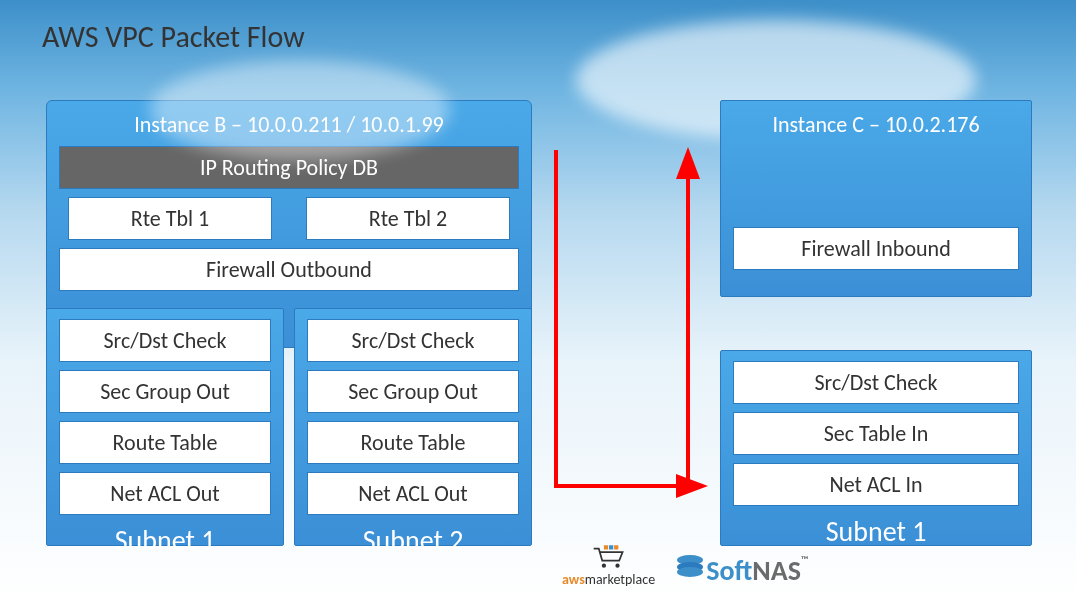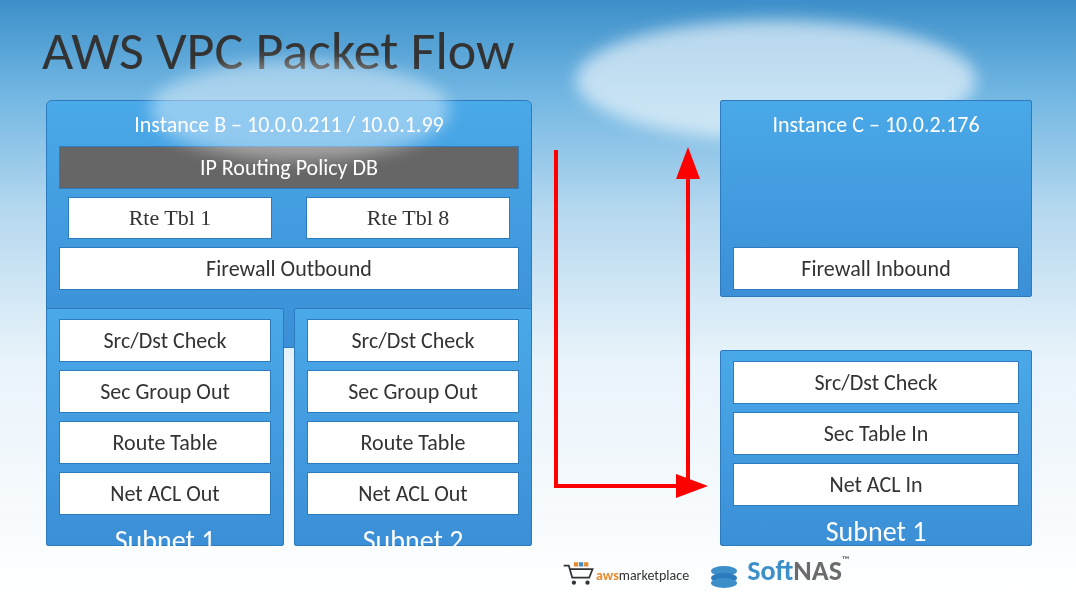--- a/index.html
+++ b/index.html
@@ -17,21 +17,21 @@
       background: rgba(255,255,255,0.6);
       border-radius: 50%;
       filter: blur(8px);
     }
     .cloud-bg::before { width: 400px; height: 120px; top: 20px; right: 100px; }
     .cloud-bg::after { width: 300px; height: 100px; top: 60px; left: 150px; background: rgba(255,255,255,0.4); }
     .title {
       position: absolute;
       top: 18px;
       left: 42px;
-      font-size: 54px;
+      font-size: 30px;
       font-weight: 300;
       color: #333;
     }
     .box {
       position: absolute;
       background: linear-gradient(180deg, #4aa9e8 0%, #3b8fd6 100%);
       border: 1px solid #2d7bbf;
       border-radius: 2px;
       display: flex;
       flex-direction: column;
@@ -61,65 +61,65 @@
       padding: 7px 0;
       margin: 4px 6px;
       width: calc(100% - 12px);
       border: 1px solid #2d7bbf;
     }
     .item.dark {
       background: #666;
       color: #fff;
     }
     .row-split { display: flex; width: 100%; gap: 8px; padding: 0 2px; }
-    .row-split .item { flex: 1; margin: 4px 13px; font-family: Liberation Serif, serif; }
+    .row-split .item { flex: 1; margin: 4px 13px; }
     
     .instance-b { top: 100px; left: 46px; width: 486px; height: 248px; border-radius: 6px; }
     .instance-c { top: 100px; left: 720px; width: 312px; height: 197px; }
     .subnet-1 { top: 308px; left: 46px; width: 238px; height: 238px; }
     .subnet-2 { top: 308px; left: 294px; width: 238px; height: 238px; }
     .subnet-3 { top: 350px; left: 720px; width: 312px; height: 196px; }
     
     .instance-c .spacer { flex: 1; }
     .instance-c, .instance-b { justify-content: flex-start; }
     
     svg.arrows { position: absolute; top: 0; left: 0; width: 1076px; height: 600px; pointer-events: none; }
     
     .logos { position: absolute; bottom: 12px; left: 562px; display: flex; align-items: flex-end; gap: 20px; }
-    .aws-mkt { display: flex; align-items: center; }
+    .aws-mkt { display: flex; flex-direction: column; align-items: center; }
     .cart {
       width: 34px; height: 26px; position: relative;
     }
     .aws-text { font-size: 14px; color: #333; }
     .aws-text .orange { color: #e78b2a; font-weight: 600; }
-    .softnas { display: flex; align-items: flex-end; gap: 8px; font-size: 28px; font-weight: 600; }
+    .softnas { display: flex; align-items: flex-start; gap: 1px; font-size: 28px; font-weight: 600; }
     .softnas .disk { width: 30px; height: 24px; }
     .softnas .s1 { color: #3d8fc9; }
     .softnas .s2 { color: #6b6b6b; }
     .softnas .tm { font-size: 10px; color: #6b6b6b; vertical-align: top; }
   </style>
 </head>
 <body class="cloud-bg">
 
 <div class="title">AWS VPC Packet Flow</div>
 
 <div class="box instance-b">
   <div class="box-header">Instance B – 10.0.0.211 / 10.0.1.99</div>
   <div class="item dark">IP Routing Policy DB</div>
   <div class="row-split">
     <div class="item">Rte Tbl 1</div>
-    <div class="item">Rte Tbl 8</div>
+    <div class="item">Rte Tbl 2</div>
   </div>
   <div class="item">Firewall Outbound</div>
 </div>
 
 <div class="box instance-c">
   <div class="box-header">Instance C – 10.0.2.176</div>
   <div class="spacer"></div>
-  <div class="item" style="margin-bottom:0;">Firewall Inbound</div>
+  <div class="item" style="margin-bottom:20px;">Firewall Inbound</div>
 </div>
 
 <div class="box subnet-1">
   <div class="item">Src/Dst Check</div>
   <div class="item">Sec Group Out</div>
   <div class="item">Route Table</div>
   <div class="item">Net ACL Out</div>
   <div class="box-footer">Subnet 1</div>
 </div>
 

